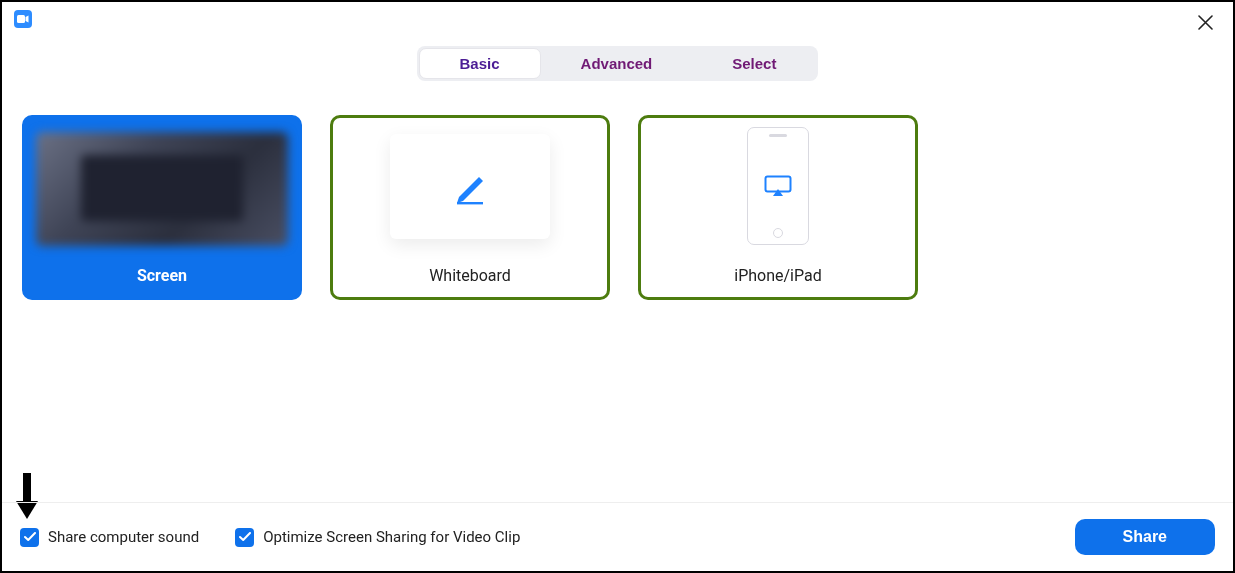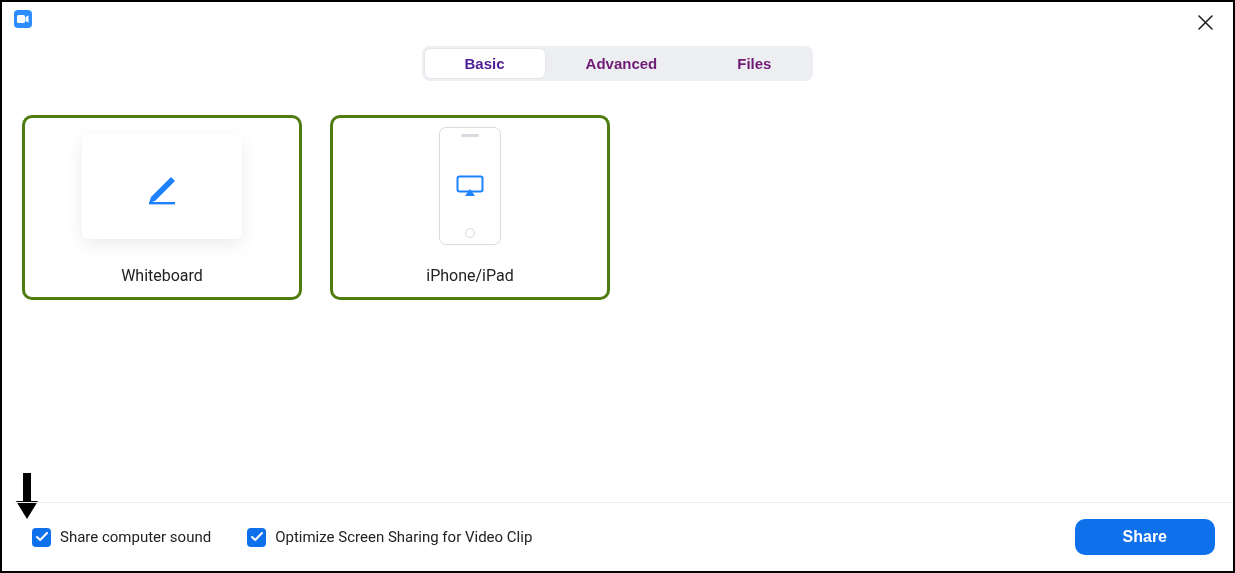--- a/index.html
+++ b/index.html
@@ -163,21 +163,21 @@
       position: absolute;
       bottom: 6px;
       width: 8px;
       height: 8px;
       border: 1.3px solid #d9d9e0;
       border-radius: 50%;
     }
     .footer {
       position: absolute;
       bottom: 0;
-      left: 12px;
+      left: 0;
       right: 0;
       border-top: 1px solid #eee;
       padding: 16px 18px;
       display: flex;
       align-items: center;
       gap: 36px;
     }
     .check-item {
       display: flex;
       align-items: center;
@@ -230,26 +230,32 @@
     <svg width="15" height="15" viewBox="0 0 15 15">
         <path d="M1 1 L14 14 M14 1 L1 14" stroke="#222" stroke-width="1.6" stroke-linecap="round"></path>
       </svg>
   </div>
 </div>
 
 <div class="tabs">
   <div class="tab-group">
     <button class="tab active">Basic</button>
     <button class="tab">Advanced</button>
-    <button class="tab">Files</button>
+    <button class="tab">Select</button>
   </div>
 </div>
 
 <div class="options">
 
+  <div class="option-card selected">
+    <div class="option-preview">
+      <div class="screen-preview"></div>
+    </div>
+    <div class="option-label">Screen</div>
+  </div>
 
   <div class="option-card">
     <div class="option-preview">
       <div class="whiteboard-card-inner">
         <svg width="42" height="42" viewBox="0 0 42 42">
           <path d="M10 32 L30 12 L34 16 L14 36 L8 38 Z" fill="#1e82ff"></path>
           <rect x="8" y="37" width="26" height="2.4" fill="#1e82ff"></rect>
         </svg>
       </div>
     </div>

